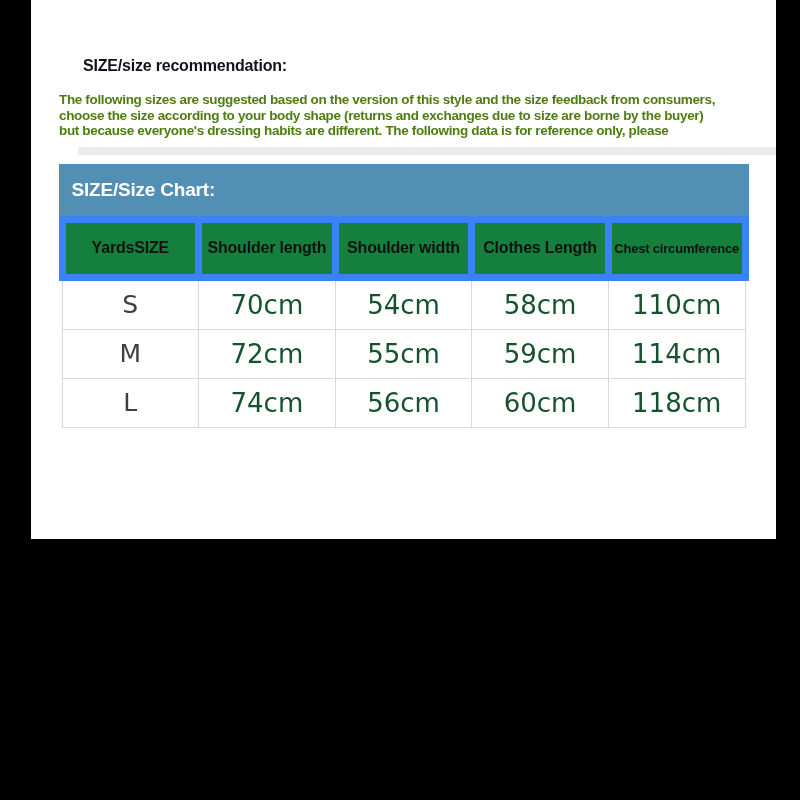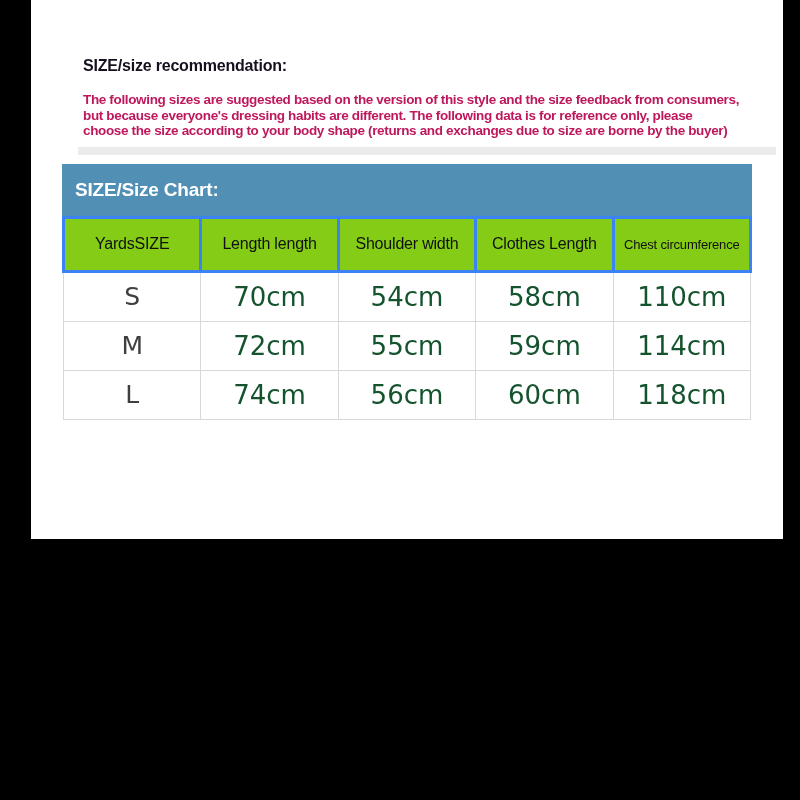--- a/index.html
+++ b/index.html
@@ -19,23 +19,23 @@
     box-sizing: border-box;
     padding-top: 56px;
   }
   .section-heading {
     margin: 0 0 0 52px;
     font-size: 16px; font-weight: bold; color: #16101e;
     letter-spacing: -0.2px;
     line-height: 20px;
   }
   .disclaimer {
-    margin: 16px 0 0 52px;
+    margin: 16px 0 0 28px;
     width: 700px;
-    color: #be185d;
+    color: #4d7c0f;
   }
   .disclaimer-line {
     font-size: 13.5px; font-weight: bold;
     line-height: 15.5px;
     letter-spacing: -0.35px;
     white-space: nowrap;
   }
   .highlight-band {
     margin: 8px 0 0 47px;
     width: 698px; height: 8px;
@@ -55,26 +55,26 @@
     padding-left: 13px;
     box-sizing: border-box;
   }
   table.size-table {
     width: 100%;
     border-collapse: collapse;
     table-layout: fixed;
   }
   table.size-table th {
     height: 51px;
-    border: 3px solid #3b82f6;
-    font-size: 16px; font-weight: normal;
+    border: 7px solid #3b82f6;
+    font-size: 16px; font-weight: bold;
     color: #111111;
     letter-spacing: -0.2px;
     text-align: center; vertical-align: middle;
-    background: #84cc16;
+    background: #15803d;
     padding: 0;
   }
   table.size-table th:last-child { font-size: 13px; margin-left: 16px; }
   table.size-table td {
     height: 48px;
     border: 1px solid #d9d9d9;
     font-family: "DejaVu Sans", sans-serif;
     font-size: 26px; font-weight: normal;
     color: #14532d;
     text-align: center; vertical-align: middle;
@@ -91,33 +91,33 @@
 <body>
 
 <div class="canvas">
   <div class="letterbox top"></div>
 
   <div class="content">
     <h2 class="section-heading">SIZE/size recommendation:</h2>
 
     <div class="disclaimer">
         <div class="disclaimer-line">The following sizes are suggested based on the version of this style and the size feedback from consumers,</div>
+        <div class="disclaimer-line">choose the size according to your body shape (returns and exchanges due to size are borne by the buyer)</div>
         <div class="disclaimer-line">but because everyone's dressing habits are different. The following data is for reference only, please</div>
-        <div class="disclaimer-line">choose the size according to your body shape (returns and exchanges due to size are borne by the buyer)</div>
       </div>
 
     <div class="highlight-band"></div>
 
     <div class="size-table-wrap">
       <div class="table-title" style="background: rgb(82, 143, 180);">SIZE/Size Chart:</div>
       <table class="size-table">
         <thead>
           <tr id="header-row">
               <th>YardsSIZE</th>
-              <th>Length length</th>
+              <th>Shoulder length</th>
               <th>Shoulder width</th>
               <th>Clothes Length</th>
               <th>Chest circumference</th>
             </tr>
         </thead>
         <tbody id="table-body">
             <tr>
               <td class="size-cell">S</td>
               <td>70cm</td>
               <td>54cm</td>

